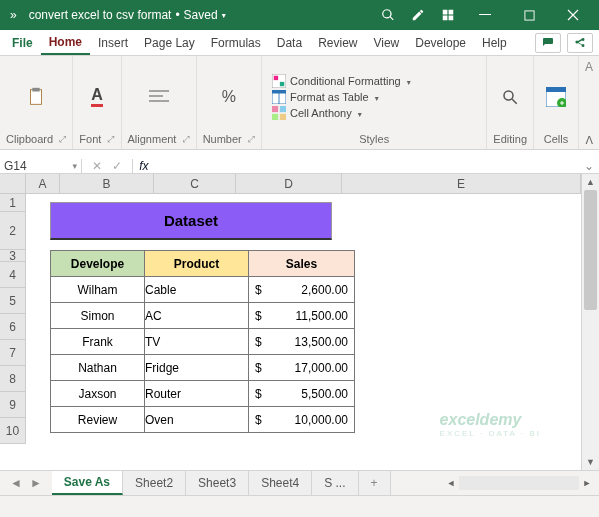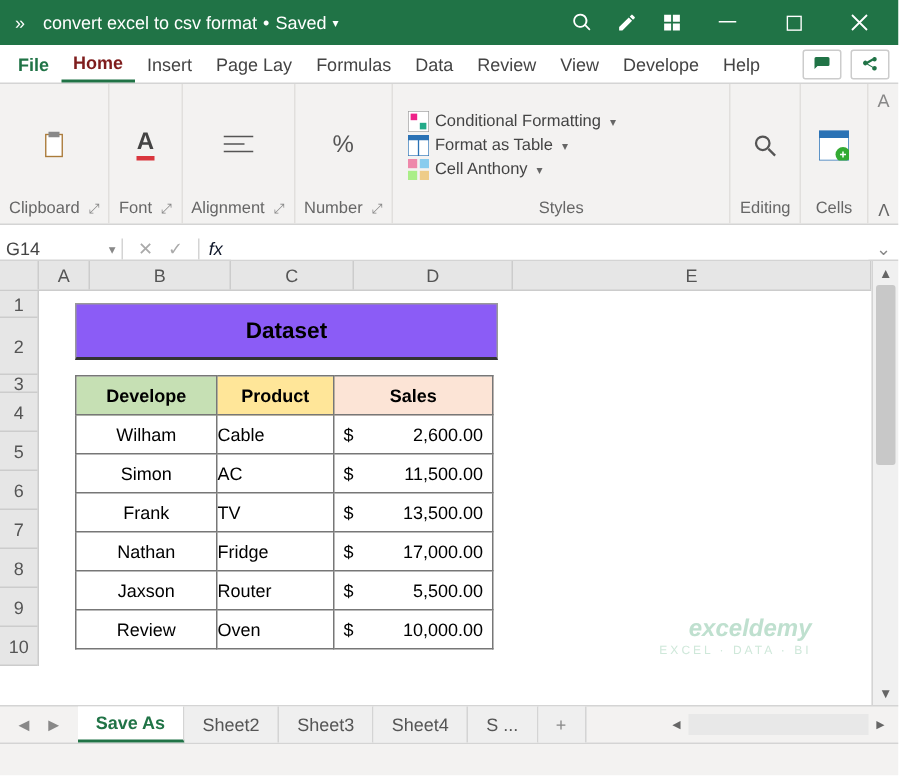--- a/index.html
+++ b/index.html
@@ -60,28 +60,28 @@
   .vscroll .track { flex: 1; position: relative; }
   .vscroll .thumb { position: absolute; top: 0; left: 2px; right: 2px; height: 120px; background: #c8c8c8; border-radius: 2px; }
 
   
   .dataset { position: absolute; left: 24px; top: 8px; }
   .ds-title { width: 282px; height: 38px; background: #8b5cf6; border: 1px solid #999; border-bottom: 2px solid #333; display: flex; align-items: center; justify-content: center; font-weight: 700; font-size: 15px; }
   .ds-tbl { border-collapse: collapse; margin-top: 10px; }
   .ds-tbl th, .ds-tbl td { border: 1px solid #777; height: 26px; font-size: 12px; }
   .ds-tbl th { font-weight: 700; }
   .ds-tbl .c1 { width: 94px; text-align: center; }
-  .ds-tbl .c2 { width: 78px; }
+  .ds-tbl .c2 { width: 104px; }
   .ds-tbl .c3 { width: 106px; text-align: left; padding: 0 6px; }
   .th1 { background: #c6e0b4; }
   .th2 { background: #ffe699; }
   .th3 { background: #fce4d6; }
   .sales-cell { display: flex; justify-content: space-between; }
 
-  .watermark { position: absolute; right: 40px; bottom: 6px; text-align: right; }
+  .watermark { position: absolute; right: 40px; bottom: 6px; text-align: left; }
   .watermark .w1 { color: #bfe0cf; font-size: 16px; font-style: italic; font-weight: 600; }
   .watermark .w2 { color: #cfe8da; font-size: 8px; letter-spacing: 2px; }
 
   
   .sheetbar { height: 25px; border-top: 1px solid #d4d4d4; background: #f3f2f1; display: flex; align-items: stretch; }
   .sheetbar .nav { display: flex; align-items: center; gap: 8px; padding: 0 10px; color: #888; }
   .sheetbar .tabs { display: flex; align-items: stretch; }
   .stab { padding: 0 12px; display: flex; align-items: center; font-size: 12px; border-right: 1px solid #d4d4d4; background: #efefef; color: #555; }
   .stab.active { background: #fff; color: #207346; font-weight: 700; border-bottom: 2px solid #207346; }
   .stab.add { color: #888; }

